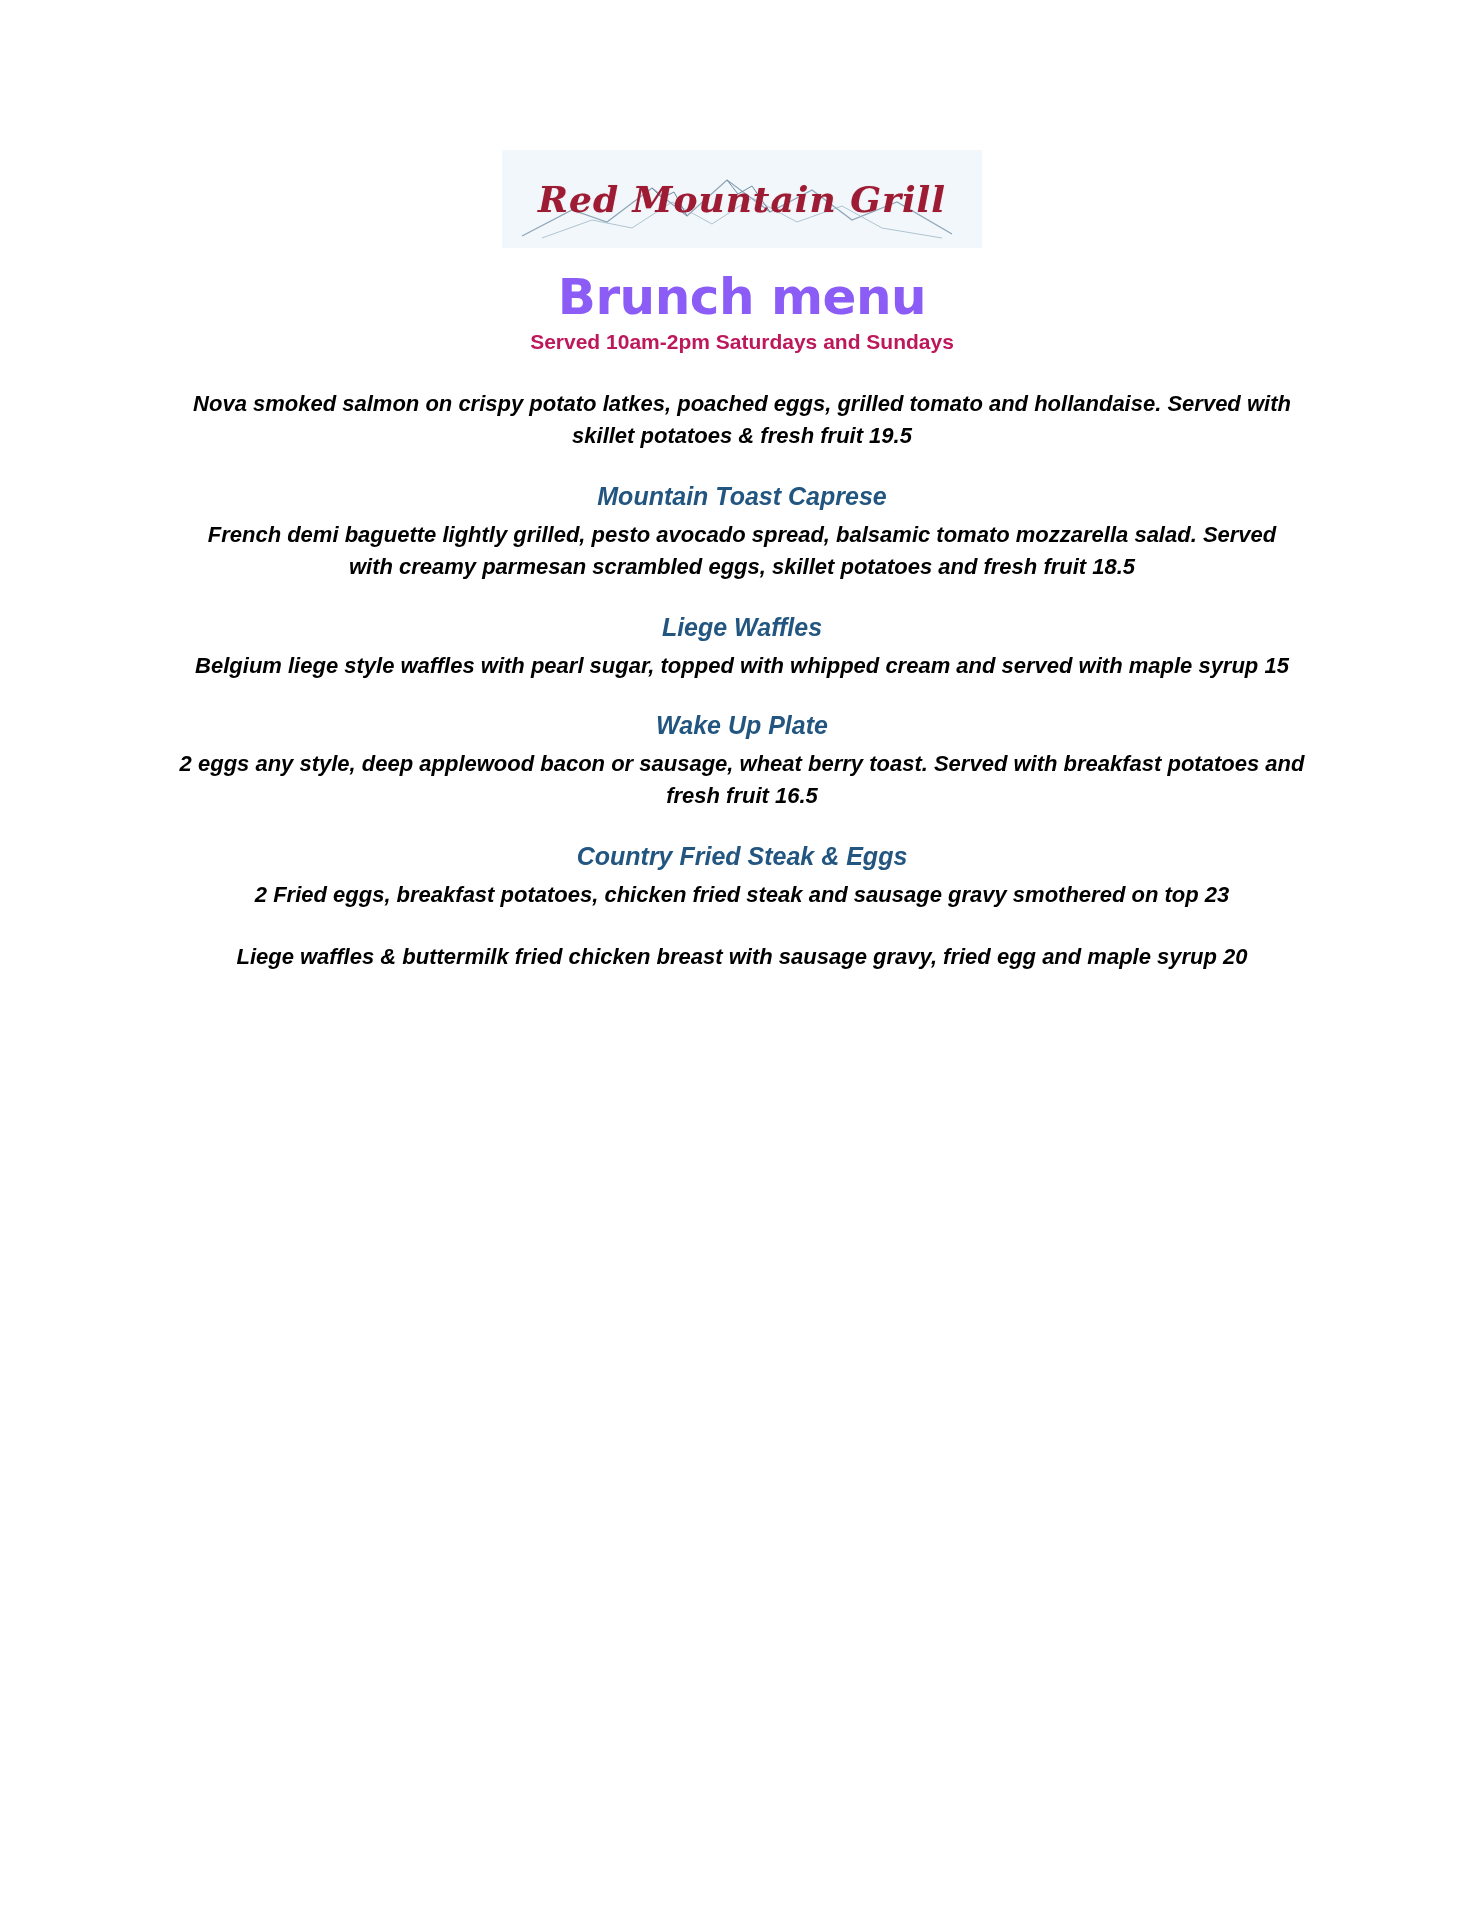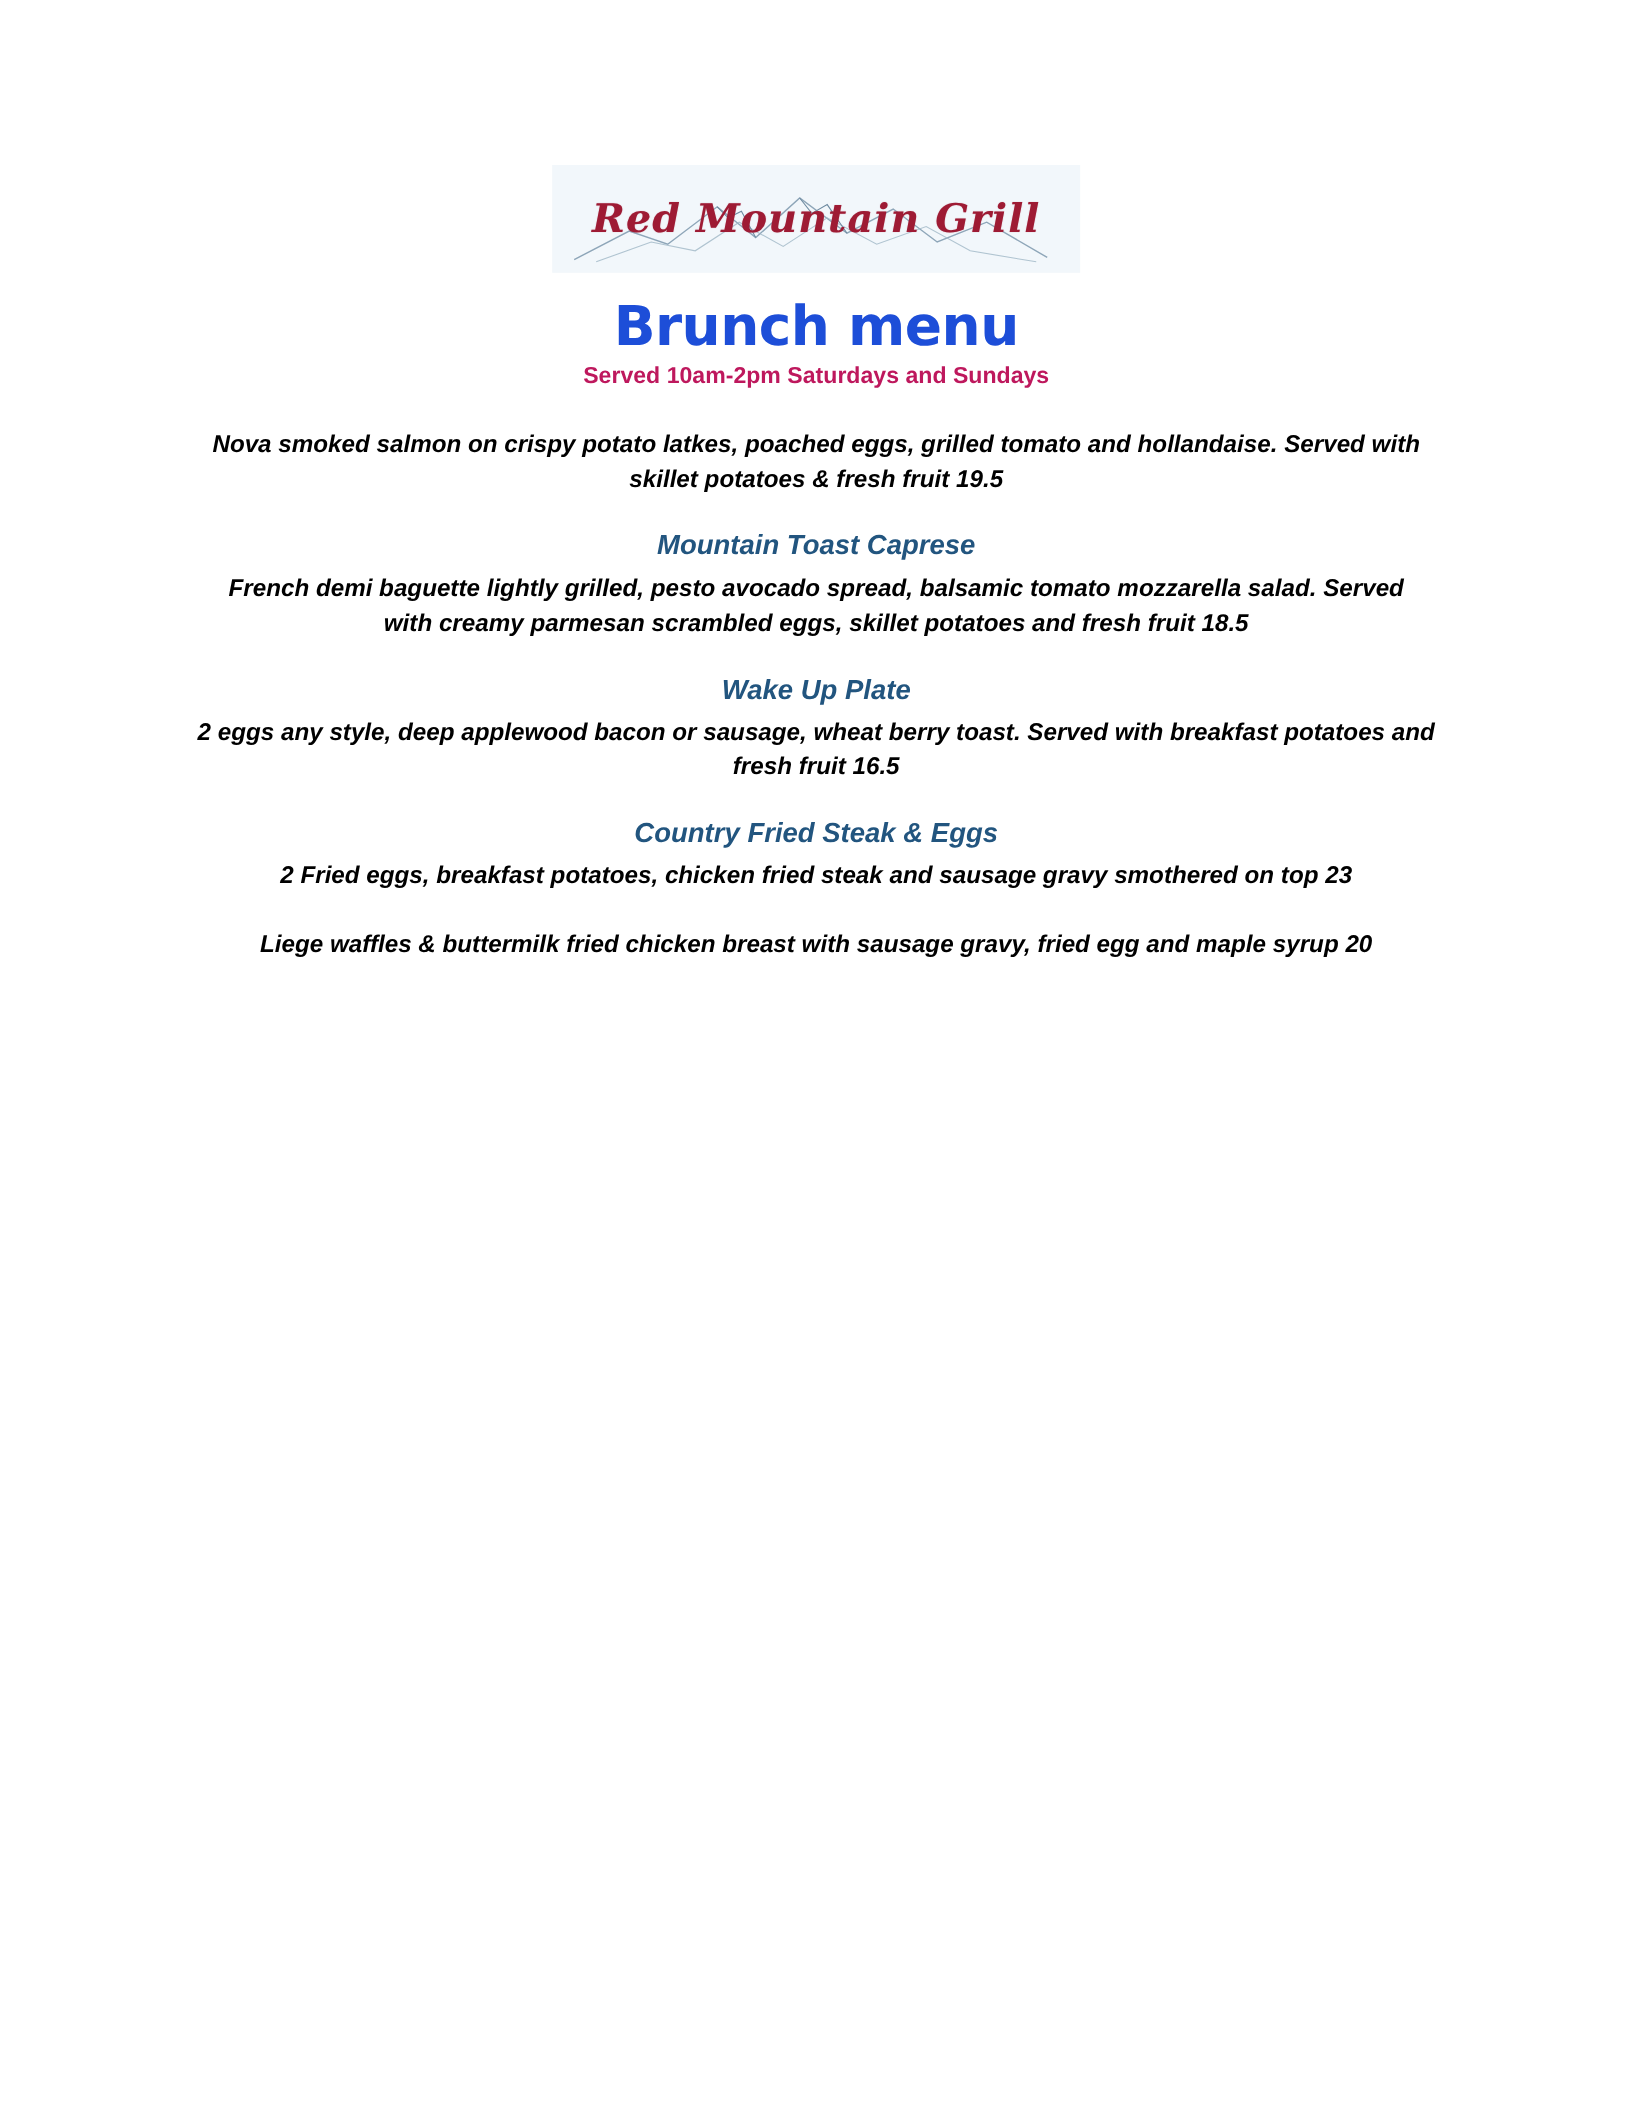--- a/index.html
+++ b/index.html
@@ -56,21 +56,21 @@
     text-shadow: 0 0 1px rgba(158,27,52,0.4);
   }
 
   
   .menu-title {
     text-align: center;
     font-family: "DejaVu Sans", sans-serif;
     font-weight: bold;
     font-size: 50px;
     line-height: 1.08;
-    color: #1d4ed8;
+    color: #8b5cf6;
     margin: 0 0 6px 0;
     letter-spacing: -0.5px;
   }
   .menu-subtitle {
     text-align: center;
     font-family: "Liberation Sans", sans-serif;
     font-weight: bold;
     font-size: 21px;
     color: #be185d;
     margin: 0 0 34px 0;
@@ -126,20 +126,24 @@
 
   <div class="menu-item">
     <div class="item-desc">Nova smoked salmon on crispy potato latkes, poached eggs, grilled tomato and hollandaise. Served with skillet potatoes &amp; fresh fruit 19.5</div>
   </div>
 
   <div class="menu-item">
     <div class="item-name">Mountain Toast Caprese</div>
     <div class="item-desc narrow">French demi baguette lightly grilled, pesto avocado spread, balsamic tomato mozzarella salad. Served with creamy parmesan scrambled eggs, skillet potatoes and fresh fruit 18.5</div>
   </div>
 
+  <div class="menu-item">
+    <div class="item-name">Liege Waffles</div>
+    <div class="item-desc narrow">Belgium liege style waffles with pearl sugar, topped with whipped cream and served with maple syrup 15</div>
+  </div>
 
   <div class="menu-item">
     <div class="item-name">Wake Up Plate</div>
     <div class="item-desc">2 eggs any style, deep applewood bacon or sausage, wheat berry toast. Served with breakfast potatoes and fresh fruit 16.5</div>
   </div>
 
   <div class="menu-item">
     <div class="item-name">Country Fried Steak &amp; Eggs</div>
     <div class="item-desc narrow">2 Fried eggs, breakfast potatoes, chicken fried steak and sausage gravy smothered on top 23</div>
   </div>

